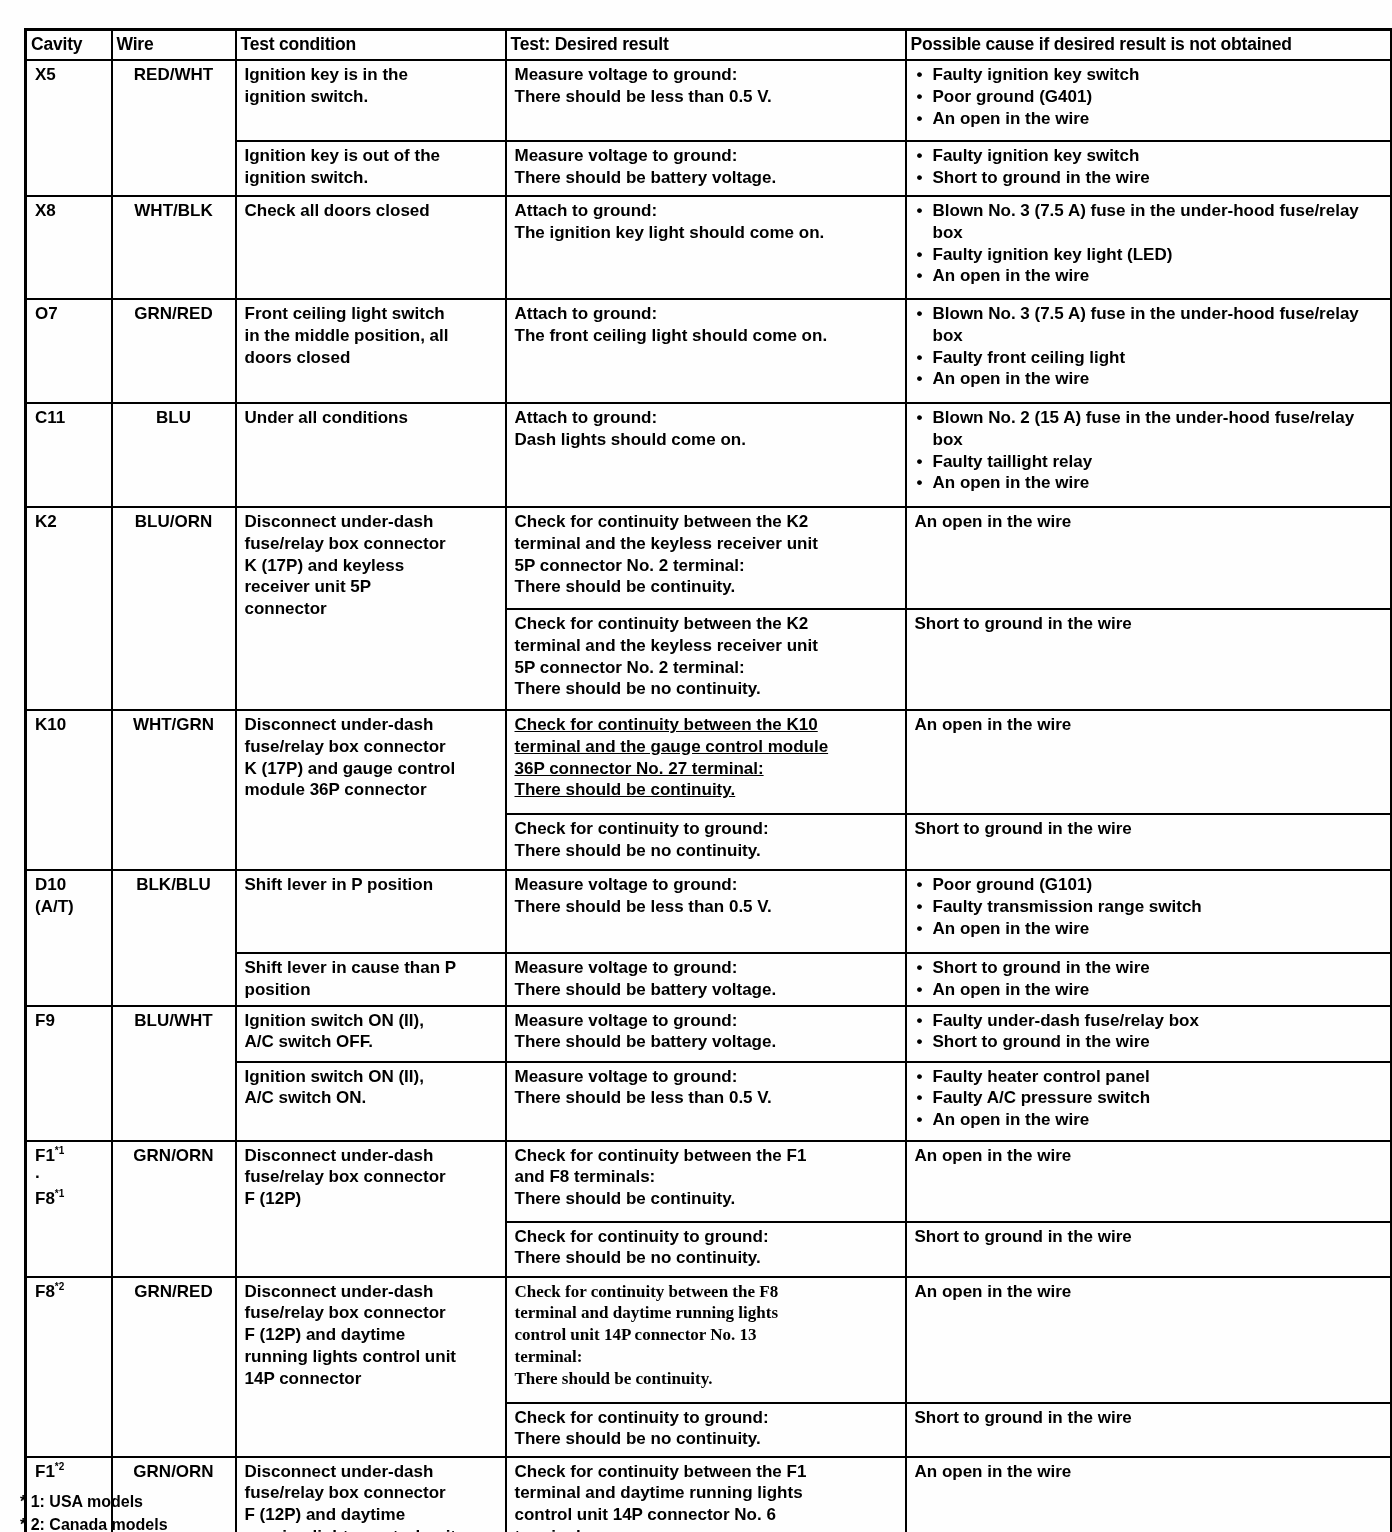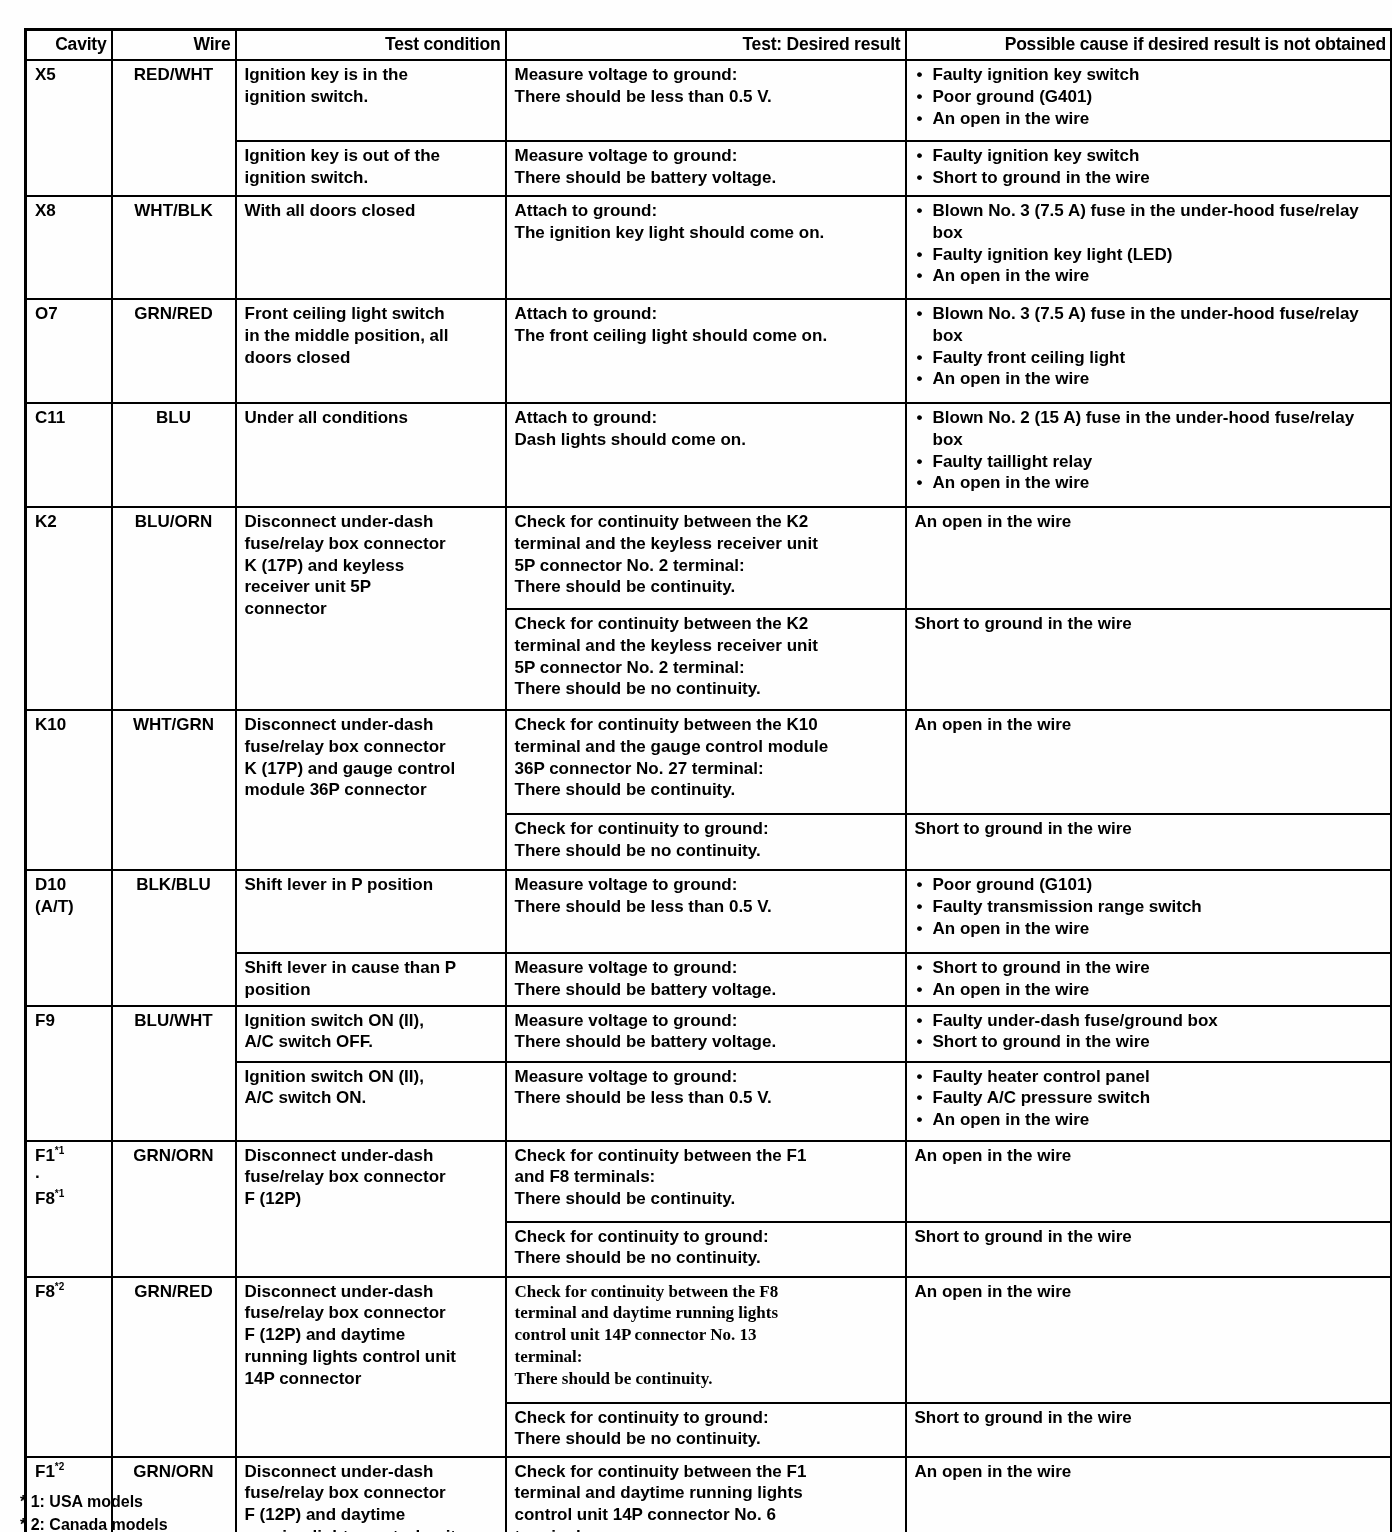--- a/index.html
+++ b/index.html
@@ -32,21 +32,21 @@
   table.trouble td {
     border: 2px solid #000;
     vertical-align: top;
     padding: 3px 8px 4px 8px;
     font-size: 17px;
     line-height: 1.28;
     font-weight: 700;
     overflow: hidden;
   }
   table.trouble th {
-    text-align: right;
+    text-align: left;
     padding: 2px 4px;
     height: 24px;
     font-size: 17.5px;
     letter-spacing: -0.2px;
     margin-top: 40px;
   }
   td.cavity-cell, td.wire-cell {
     text-align: center;
     padding-left: 2px;
     padding-right: 2px;
@@ -137,21 +137,21 @@
               <span class="bullet">•</span>
               <span class="cause-text">Short to ground in the wire</span>
             </div>
           </td>
         </tr>
         <tr>
           <td class="cavity-cell" rowspan="1">
             <div class="cav-line"><span>X8</span></div>
           </td>
           <td class="wire-cell" rowspan="1">WHT/BLK</td>
-          <td class="condition-cell pre">With all doors closed</td>
+          <td class="condition-cell pre">Check all doors closed</td>
           <td class="result-cell pre" style="height: 94px;">Attach to ground:
 The ignition key light should come on.</td>
           <td class="causes-cell">
             <div class="cause">
               <span class="bullet">•</span>
               <span class="cause-text">Blown No. 3 (7.5 A) fuse in the under-hood fuse/relay box</span>
             </div>
             <div class="cause">
               <span class="bullet">•</span>
               <span class="cause-text">Faulty ignition key light (LED)</span>
@@ -243,21 +243,21 @@
         </tr>
         <tr>
           <td class="cavity-cell" rowspan="2">
             <div class="cav-line"><span>K10</span></div>
           </td>
           <td class="wire-cell" rowspan="2">WHT/GRN</td>
           <td class="condition-cell pre" rowspan="2">Disconnect under-dash
 fuse/relay box connector
 K (17P) and gauge control
 module 36P connector</td>
-          <td class="result-cell pre" style="height: 95px;">Check for continuity between the K10
+          <td class="result-cell pre" style="height: 95px; text-decoration: underline;">Check for continuity between the K10
 terminal and the gauge control module
 36P connector No. 27 terminal:
 There should be continuity.</td>
           <td class="causes-cell">
             <div class="cause">
               <span class="cause-text">An open in the wire</span>
             </div>
           </td>
         </tr>
         <tr>
@@ -314,21 +314,21 @@
             <div class="cav-line"><span>F9</span></div>
           </td>
           <td class="wire-cell" rowspan="2">BLU/WHT</td>
           <td class="condition-cell pre">Ignition switch ON (II),
 A/C switch OFF.</td>
           <td class="result-cell pre" style="height: 47px;">Measure voltage to ground:
 There should be battery voltage.</td>
           <td class="causes-cell">
             <div class="cause">
               <span class="bullet">•</span>
-              <span class="cause-text">Faulty under-dash fuse/ground box</span>
+              <span class="cause-text">Faulty under-dash fuse/relay box</span>
             </div>
             <div class="cause">
               <span class="bullet">•</span>
               <span class="cause-text">Short to ground in the wire</span>
             </div>
           </td>
         </tr>
         <tr>
           <td class="condition-cell pre">Ignition switch ON (II),
 A/C switch ON.</td>

